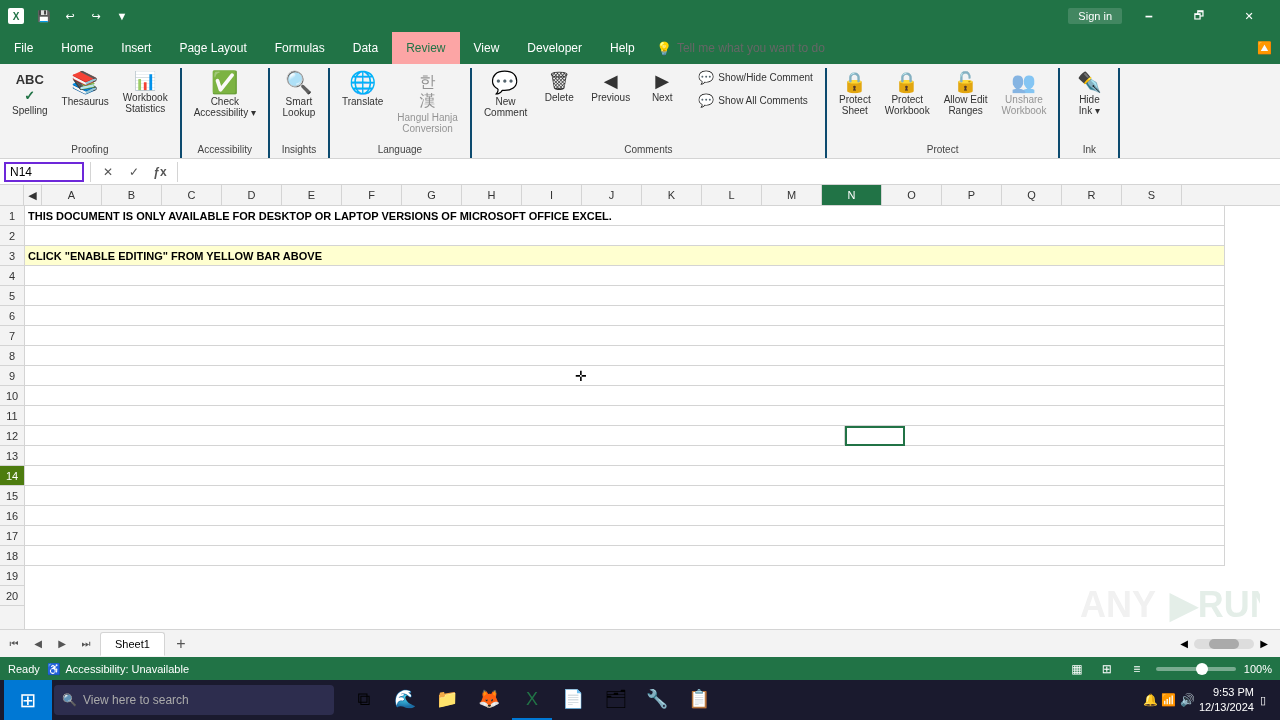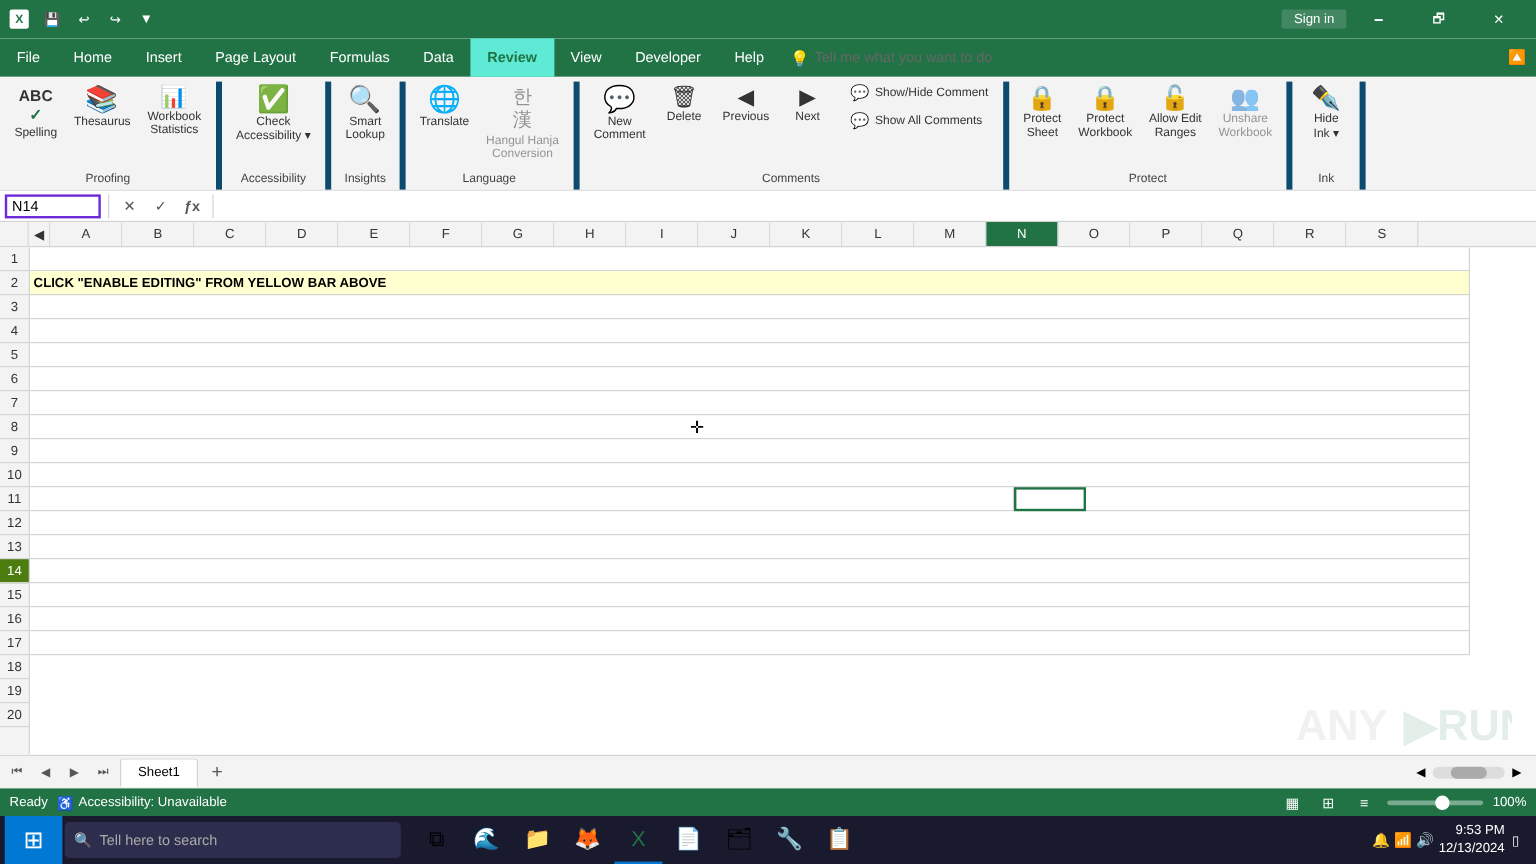--- a/index.html
+++ b/index.html
@@ -28,24 +28,24 @@
     .ribbon-tabs { display: flex; background: #217346; height: 32px; }
     .ribbon-tab {
       padding: 0 14px;
       color: white;
       display: flex;
       align-items: center;
       cursor: pointer;
       font-size: 12px;
       height: 32px;
     }
-    .ribbon-tab.active { background: #5eead4; color: #217346; font-weight: 700; }
+    .ribbon-tab.active { background: #fca5a5; color: #217346; font-weight: 400; }
 
     .ribbon-content { display: flex; align-items: stretch; padding: 4px 0 0 0; background: #f3f3f3; height: 94px; }
-    .ribbon-group { display: flex; flex-direction: column; align-items: center; border-right: 5px solid #0c4a6e; padding: 0 6px; min-width: 60px; }
+    .ribbon-group { display: flex; flex-direction: column; align-items: center; border-right: 2px solid #0c4a6e; padding: 0 6px; min-width: 60px; }
     .ribbon-group-items { display: flex; align-items: flex-start; flex: 1; gap: 2px; }
     .ribbon-group-label { font-size: 10px; color: #444; margin-top: 2px; padding-bottom: 3px; text-align: center; }
     .ribbon-btn {
       display: flex;
       flex-direction: column;
       align-items: center;
       padding: 4px 6px;
       cursor: pointer;
       border-radius: 3px;
       min-width: 44px;
@@ -427,20 +427,23 @@
       <div class="row-header">15</div>
       <div class="row-header">16</div>
       <div class="row-header">17</div>
       <div class="row-header">18</div>
       <div class="row-header">19</div>
       <div class="row-header">20</div>
     </div>
 
     <div class="cells-area" style="overflow-x:hidden;overflow-y:hidden;">
 
+      <div class="cell-row">
+        <div class="cell msg-row1" style="width:1200px;border-bottom:1px solid #d4d4d4;">THIS DOCUMENT IS ONLY AVAILABLE FOR DESKTOP OR LAPTOP VERSIONS OF MICROSOFT OFFICE EXCEL.</div>
+      </div>
 
 
       <div class="cell-row">
         <div class="cell" style="width:1200px;"></div>
       </div>
 
       <div class="cell-row">
         <div class="cell msg-row-yellow" style="width:1200px;font-weight:bold;">CLICK "ENABLE EDITING" FROM YELLOW BAR ABOVE</div>
       </div>
 
@@ -546,21 +549,21 @@
     <span>100%</span>
   </div>
 </div>
 
 <div class="taskbar">
   <div class="taskbar-start">
     <span style="color:white;font-size:20px;">⊞</span>
   </div>
   <div class="taskbar-search">
     <span>🔍</span>
-    <span>Tell here to search</span>
+    <span>View here to search</span>
   </div>
   <div class="taskbar-items">
     <div class="taskbar-item">
       <span class="taskbar-icon">⧉</span>
     </div>
     <div class="taskbar-item">
       <span class="taskbar-icon" style="color:#0078d4;">🌊</span>
     </div>
     <div class="taskbar-item">
       <span class="taskbar-icon" style="color:#ffc107;">📁</span>

